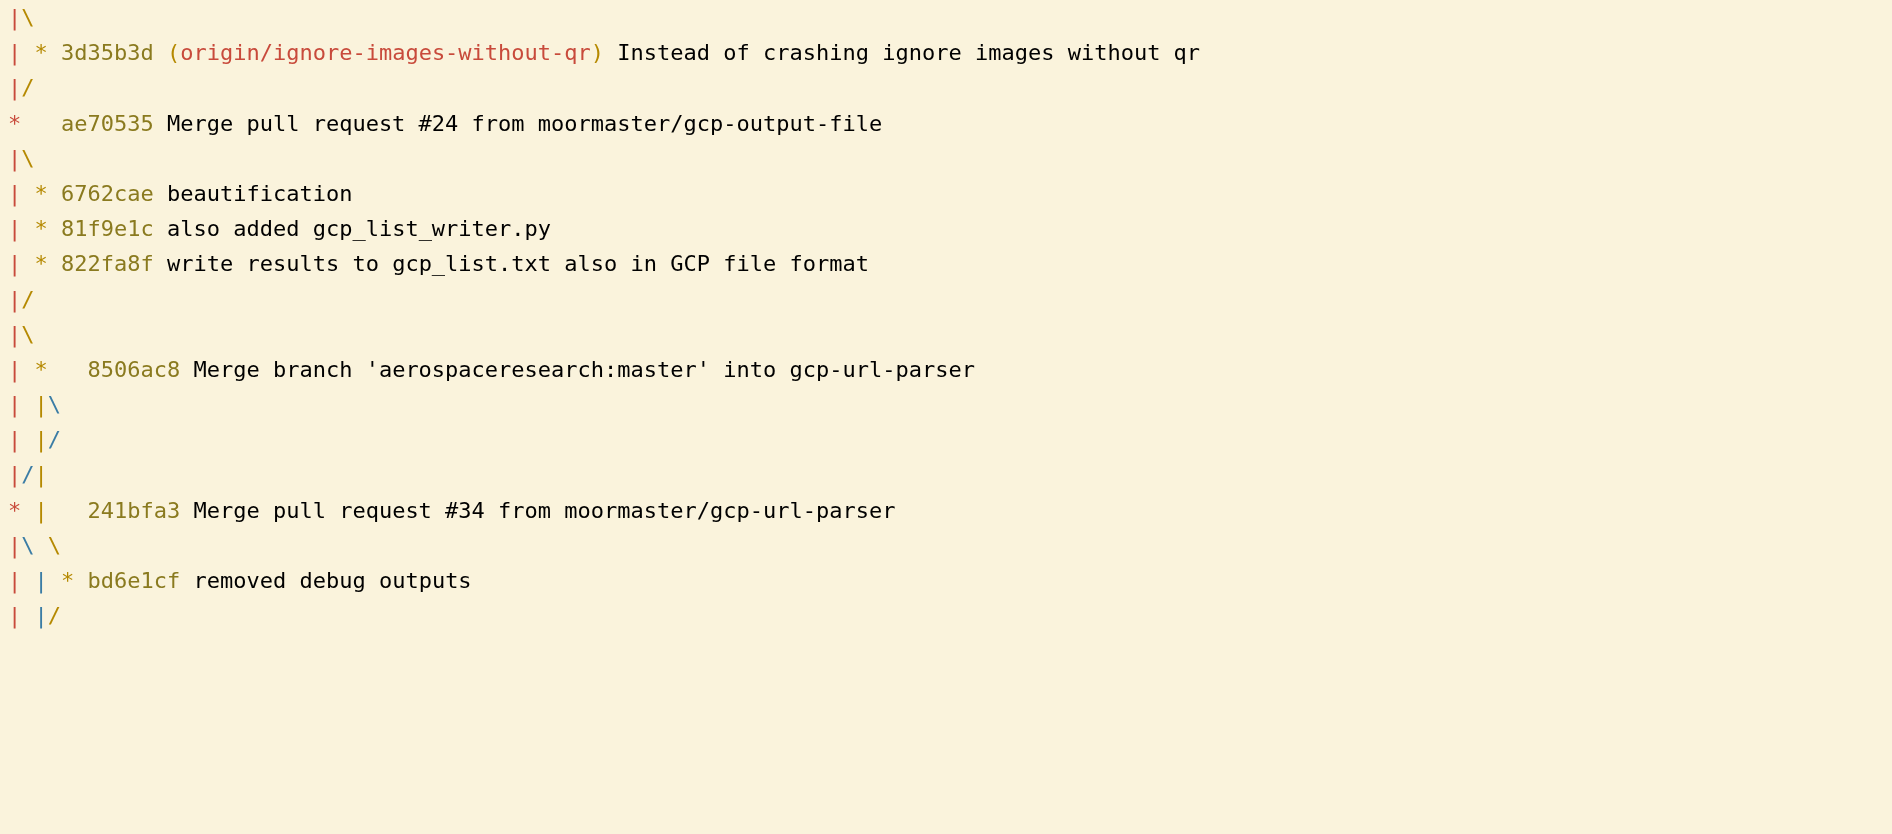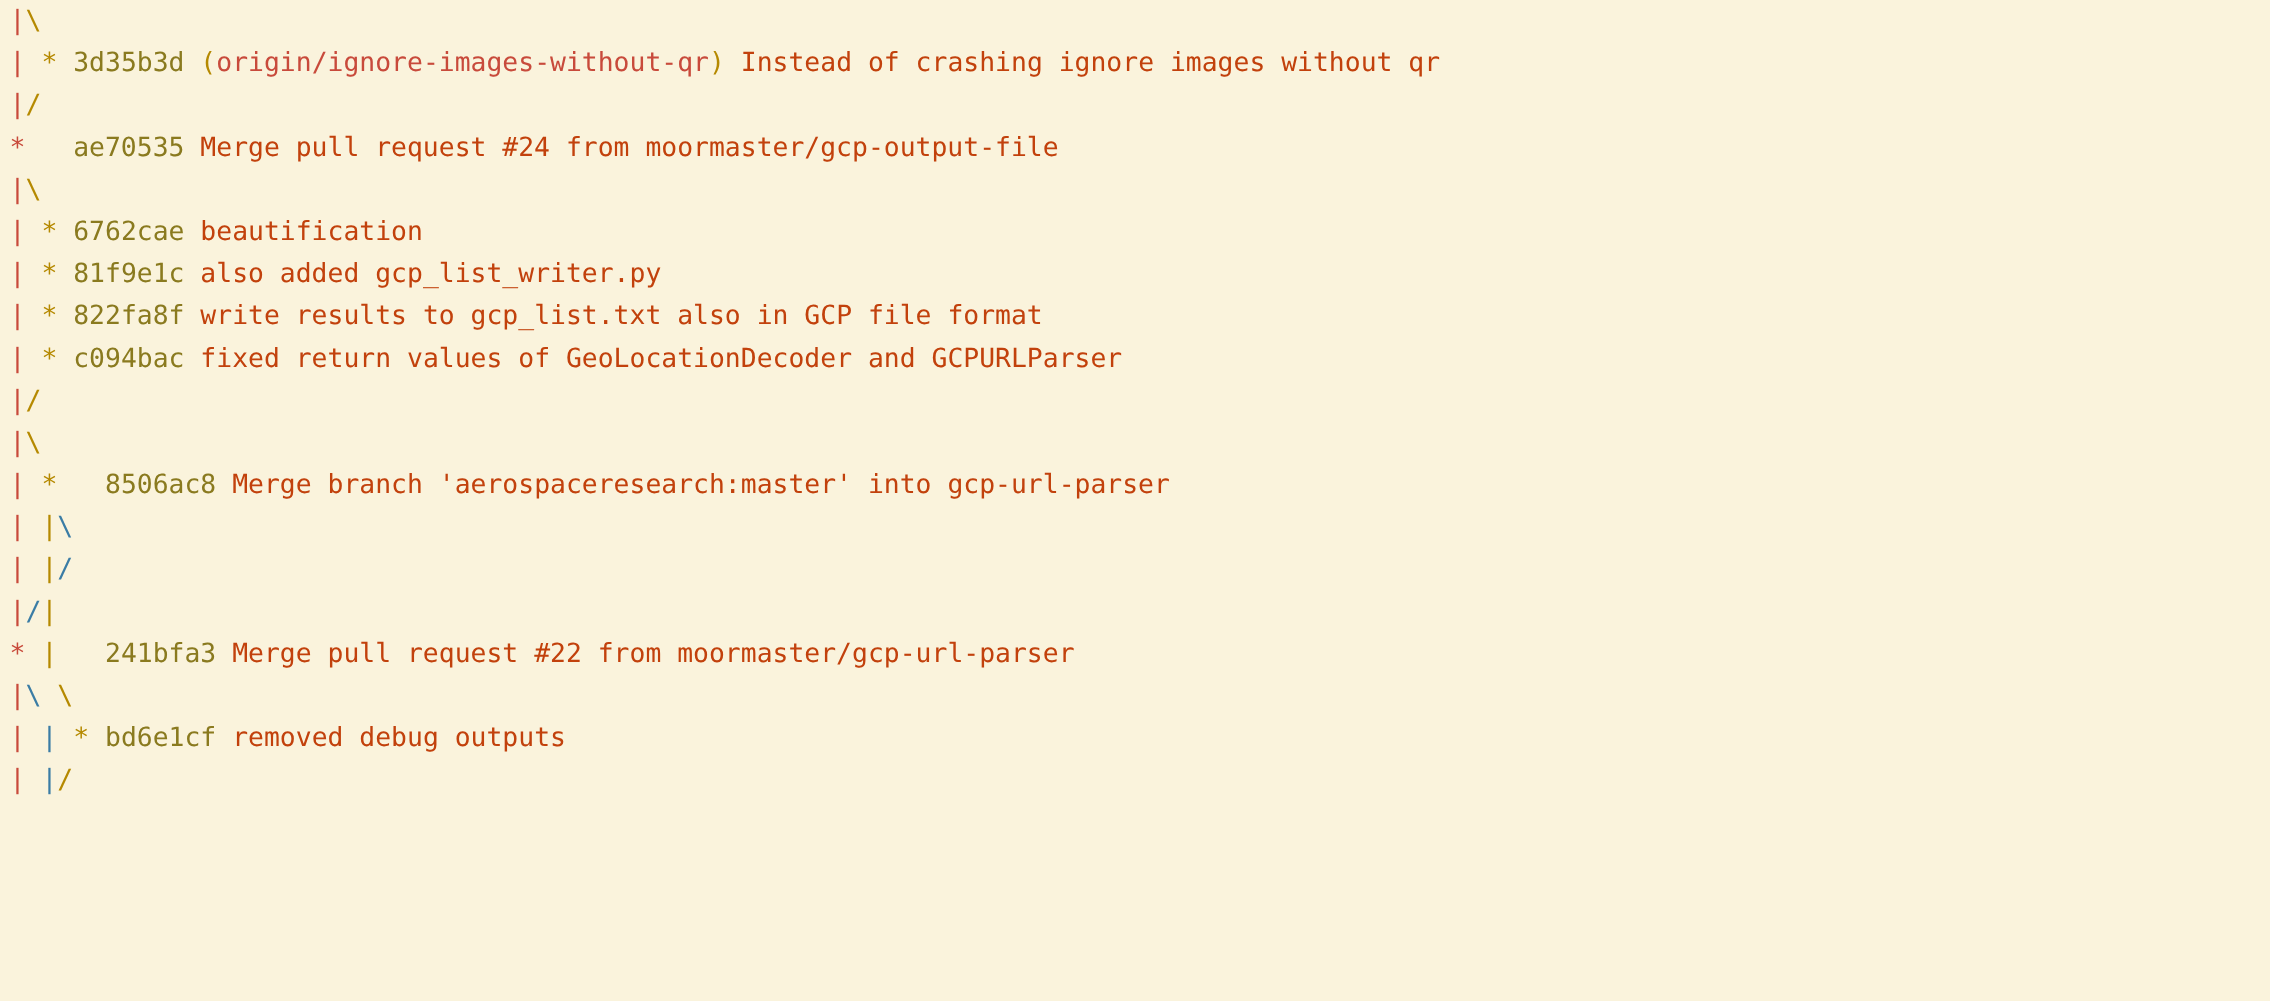--- a/index.html
+++ b/index.html
@@ -23,38 +23,37 @@
   .log-line {
     white-space: pre;
     display: block;
   }
   .graph-red { color: #c84a3b; }
   .graph-yellow { color: #b58900; }
   .graph-blue { color: #3a7ca5; }
   .hash { color: #8a7a1f; text-align: right; }
   .branch-ref { color: #c84a3b; font-weight: normal; }
   .paren { color: #b58900; }
-  .msg { color: #c2410c; }
+  .msg { color: #000000; }
 </style>
 </head>
 <body>
 
 <div class="log-container" id="log-root">
     <span class="log-line"><span class="graph-red">|</span><span class="graph-yellow">\</span></span>
     <span class="log-line"><span class="graph-red">| </span><span class="graph-yellow">* </span><span class="hash">3d35b3d </span><span class="paren">(</span><span class="branch-ref">origin/ignore-images-without-qr</span><span class="paren">)</span><span class="msg"> Instead of crashing ignore images without qr</span></span>
     <span class="log-line"><span class="graph-red">|</span><span class="graph-yellow">/</span></span>
     <span class="log-line"><span class="graph-red">*   </span><span class="hash">ae70535 </span><span class="msg">Merge pull request #24 from moormaster/gcp-output-file</span></span>
     <span class="log-line"><span class="graph-red">|</span><span class="graph-yellow">\</span></span>
     <span class="log-line"><span class="graph-red">| </span><span class="graph-yellow">* </span><span class="hash">6762cae </span><span class="msg">beautification</span></span>
     <span class="log-line"><span class="graph-red">| </span><span class="graph-yellow">* </span><span class="hash">81f9e1c </span><span class="msg">also added gcp_list_writer.py</span></span>
     <span class="log-line"><span class="graph-red">| </span><span class="graph-yellow">* </span><span class="hash">822fa8f </span><span class="msg">write results to gcp_list.txt also in GCP file format</span></span>
-    <span class="log-line"><span class="graph-red">| </span><span class="graph-yellow">* </span><span class="hash">c094bac </span><span class="msg">fixed return values of GeoLocationDecoder and GCPURLParser</span></span>
     <span class="log-line"><span class="graph-red">|</span><span class="graph-yellow">/</span></span>
     <span class="log-line"><span class="graph-red">|</span><span class="graph-yellow">\</span></span>
     <span class="log-line"><span class="graph-red">| </span><span class="graph-yellow">*   </span><span class="hash">8506ac8 </span><span class="msg">Merge branch 'aerospaceresearch:master' into gcp-url-parser</span></span>
     <span class="log-line"><span class="graph-red">| </span><span class="graph-yellow">|</span><span class="graph-blue">\</span></span>
     <span class="log-line"><span class="graph-red">| </span><span class="graph-yellow">|</span><span class="graph-blue">/</span></span>
     <span class="log-line"><span class="graph-red">|</span><span class="graph-blue">/</span><span class="graph-yellow">|</span></span>
-    <span class="log-line"><span class="graph-red">* </span><span class="graph-yellow">|   </span><span class="hash">241bfa3 </span><span class="msg">Merge pull request #22 from moormaster/gcp-url-parser</span></span>
+    <span class="log-line"><span class="graph-red">* </span><span class="graph-yellow">|   </span><span class="hash">241bfa3 </span><span class="msg">Merge pull request #34 from moormaster/gcp-url-parser</span></span>
     <span class="log-line"><span class="graph-red">|</span><span class="graph-blue">\ </span><span class="graph-yellow">\</span></span>
     <span class="log-line"><span class="graph-red">| </span><span class="graph-blue">| </span><span class="graph-yellow">* </span><span class="hash">bd6e1cf </span><span class="msg">removed debug outputs</span></span>
     <span class="log-line"><span class="graph-red">| </span><span class="graph-blue">|</span><span class="graph-yellow">/</span></span>
   </div>
 
 </body></html>

